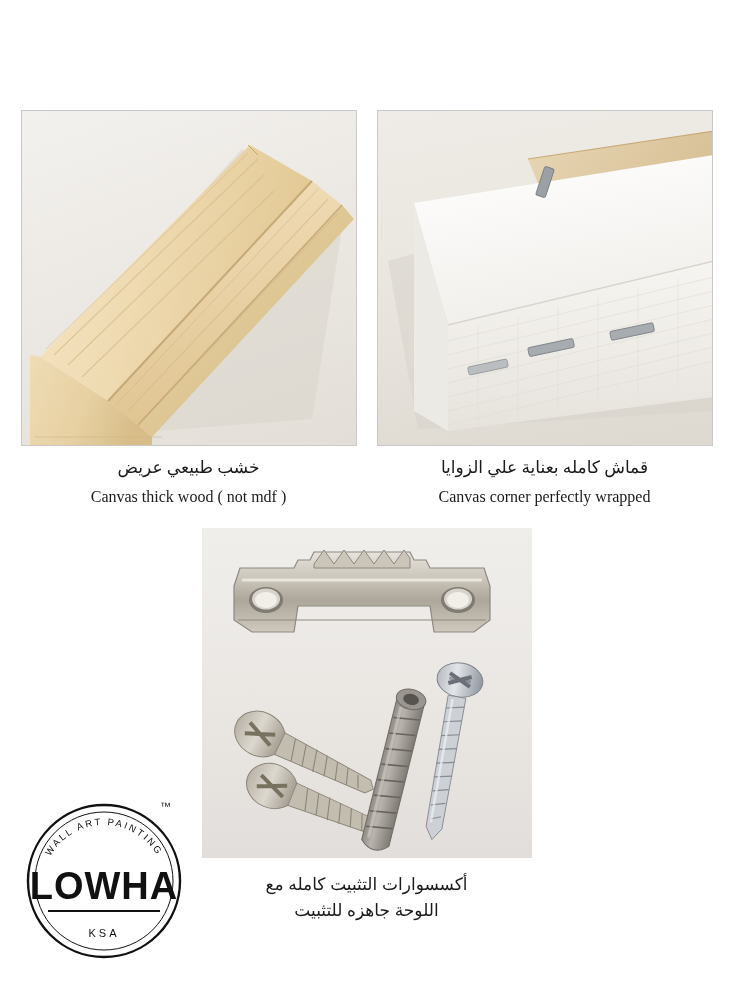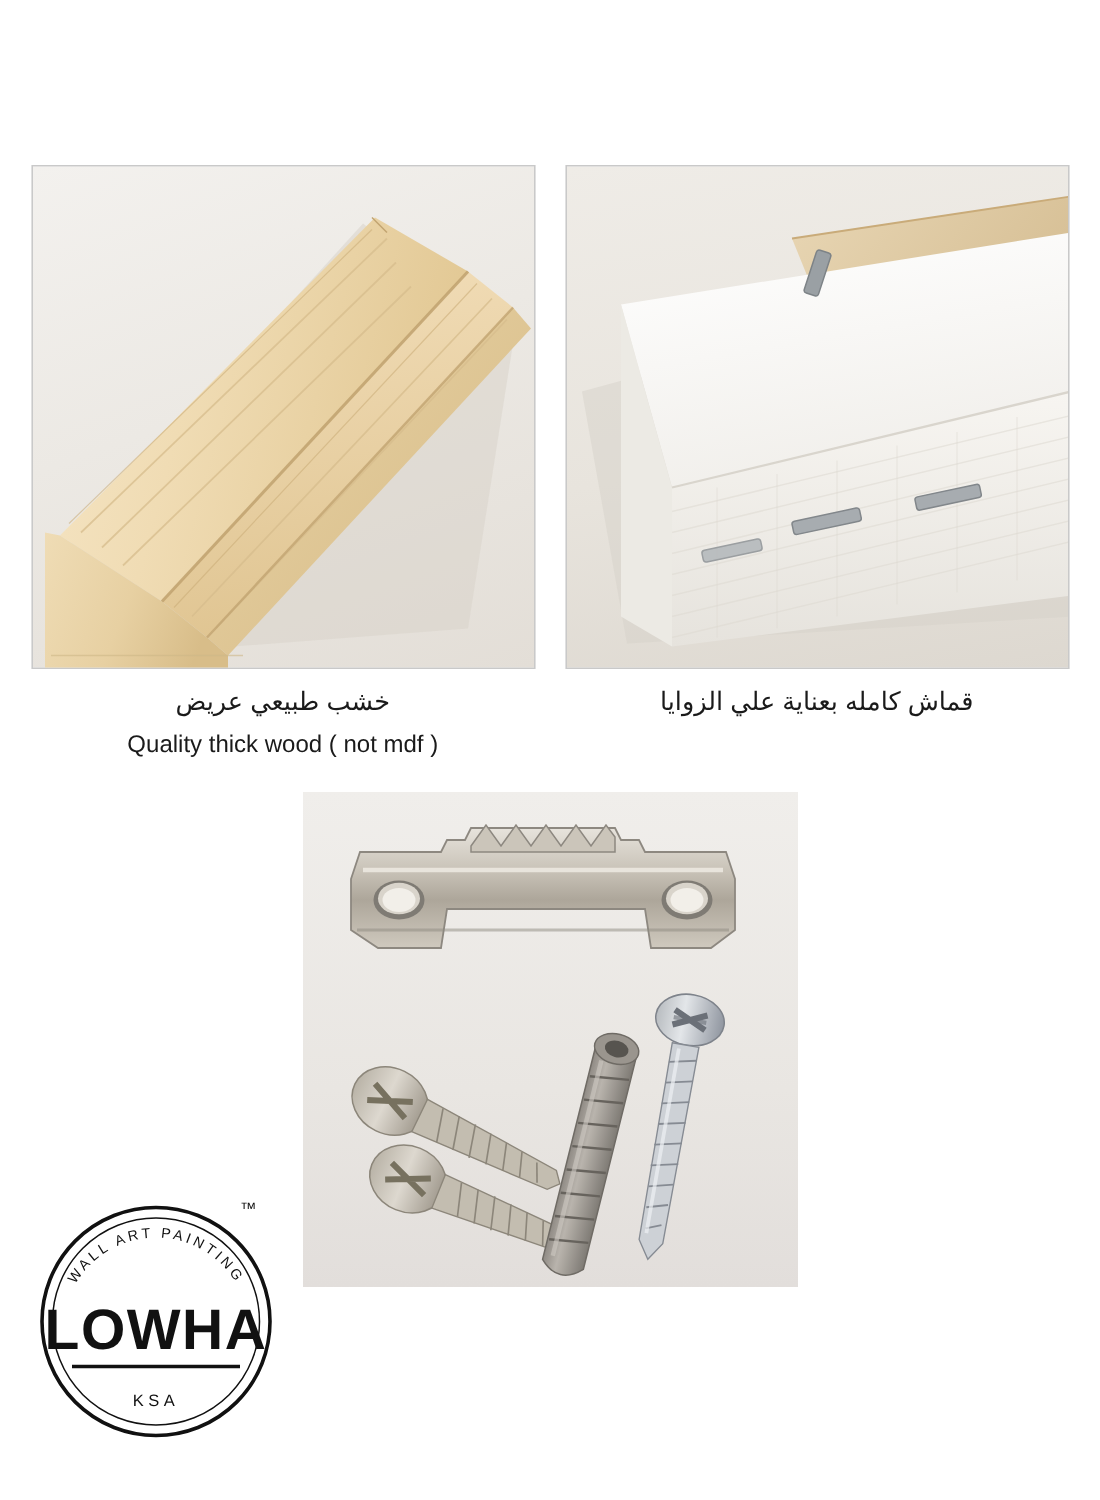--- a/index.html
+++ b/index.html
@@ -23,20 +23,21 @@
 
   
   .top-row {
     position: absolute;
     left: 0;
     top: 110px;
     width: 733px;
     display: flex;
     justify-content: center;
     gap: 20px;
+    font-family: Liberation Serif, serif;
   }
   .panel {
     width: 336px;
     display: flex;
     flex-direction: column;
     align-items: center;
   }
   .photo {
     width: 336px;
     height: 336px;
@@ -194,21 +195,21 @@
 
           <path d="M96 282 L300 62" stroke="#c2a471" stroke-width="2" fill="none" opacity="0.9"></path>
           <path d="M126 306 L330 86" stroke="#c2a471" stroke-width="1.6" fill="none" opacity="0.8"></path>
 
           <path d="M236 26 L246 36" stroke="#c2a471" stroke-width="1" fill="none"></path>
           <path d="M22 318 L150 318" stroke="#cdb787" stroke-width="1" fill="none" opacity="0.6"></path>
         </svg>
       </div>
       <div class="caption">
         <div class="cap-ar">خشب طبيعي عريض</div>
-        <div class="cap-en">Quality thick wood ( not mdf )</div>
+        <div class="cap-en">Canvas thick wood ( not mdf )</div>
       </div>
     </div>
 
     <div class="panel">
       <div class="photo">
         <div class="canvas-bg"></div>
         <svg width="336" height="336" viewBox="0 0 336 336" style="position:absolute;left:0;top:0">
           <defs>
             <linearGradient id="canvTop" x1="0" y1="0" x2="0.3" y2="1">
               <stop offset="0%" stop-color="#ffffff"></stop>
@@ -269,20 +270,21 @@
           <g fill="#a7acb0" stroke="#82878b" stroke-width="1">
             <rect x="232" y="216" width="44" height="9" rx="2" transform="rotate(-12 254 220)"></rect>
           </g>
           <g fill="#b2b7ba" stroke="#8d9296" stroke-width="1">
             <rect x="90" y="252" width="40" height="8" rx="2" transform="rotate(-12 110 256)" opacity="0.85"></rect>
           </g>
         </svg>
       </div>
       <div class="caption">
         <div class="cap-ar">قماش كامله بعناية علي الزوايا</div>
+        <div class="cap-en">Canvas corner perfectly wrapped</div>
       </div>
     </div>
   </div>
 
   <div class="bottom-wrap">
     <div class="photo-hw">
       <svg width="330" height="330" viewBox="0 0 330 330">
         <defs>
           <linearGradient id="metalG" x1="0" y1="0" x2="0" y2="1">
             <stop offset="0%" stop-color="#e7e3dc"></stop>
@@ -391,20 +393,24 @@
               <path d="M-9 86 L9 82"></path>
               <path d="M-9 100 L9 96"></path>
             <path d="M-8 114 L8 110"></path>
               <path d="M-7 128 L7 124"></path>
               <path d="M-5 142 L5 138"></path>
           </g>
           <path d="M-4 20 L-4 145" stroke="#eef1f4" stroke-width="2.5" opacity="0.7" fill="none"></path>
         </g>
       </svg>
     </div>
+    <div class="cap-bottom">
+      <div>أكسسوارات التثبيت كامله مع</div>
+      <div>اللوحة جاهزه للتثبيت</div>
+    </div>
   </div>
 
   <div class="logo">
     <svg width="172" height="172" viewBox="0 0 172 172">
       <circle cx="86" cy="86" r="76" fill="none" stroke="#111111" stroke-width="2.4"></circle>
       <circle cx="86" cy="86" r="69" fill="none" stroke="#111111" stroke-width="1"></circle>
       <path id="tagArc" d="M 24 92 A 62 62 0 0 1 148 92" fill="none"></path>
       <text font-family="Liberation Sans, sans-serif" font-size="9.5" letter-spacing="2.2" fill="#111">
         <textPath href="#tagArc" startOffset="50%" text-anchor="middle">WALL  ART  PAINTING</textPath>
       </text>

